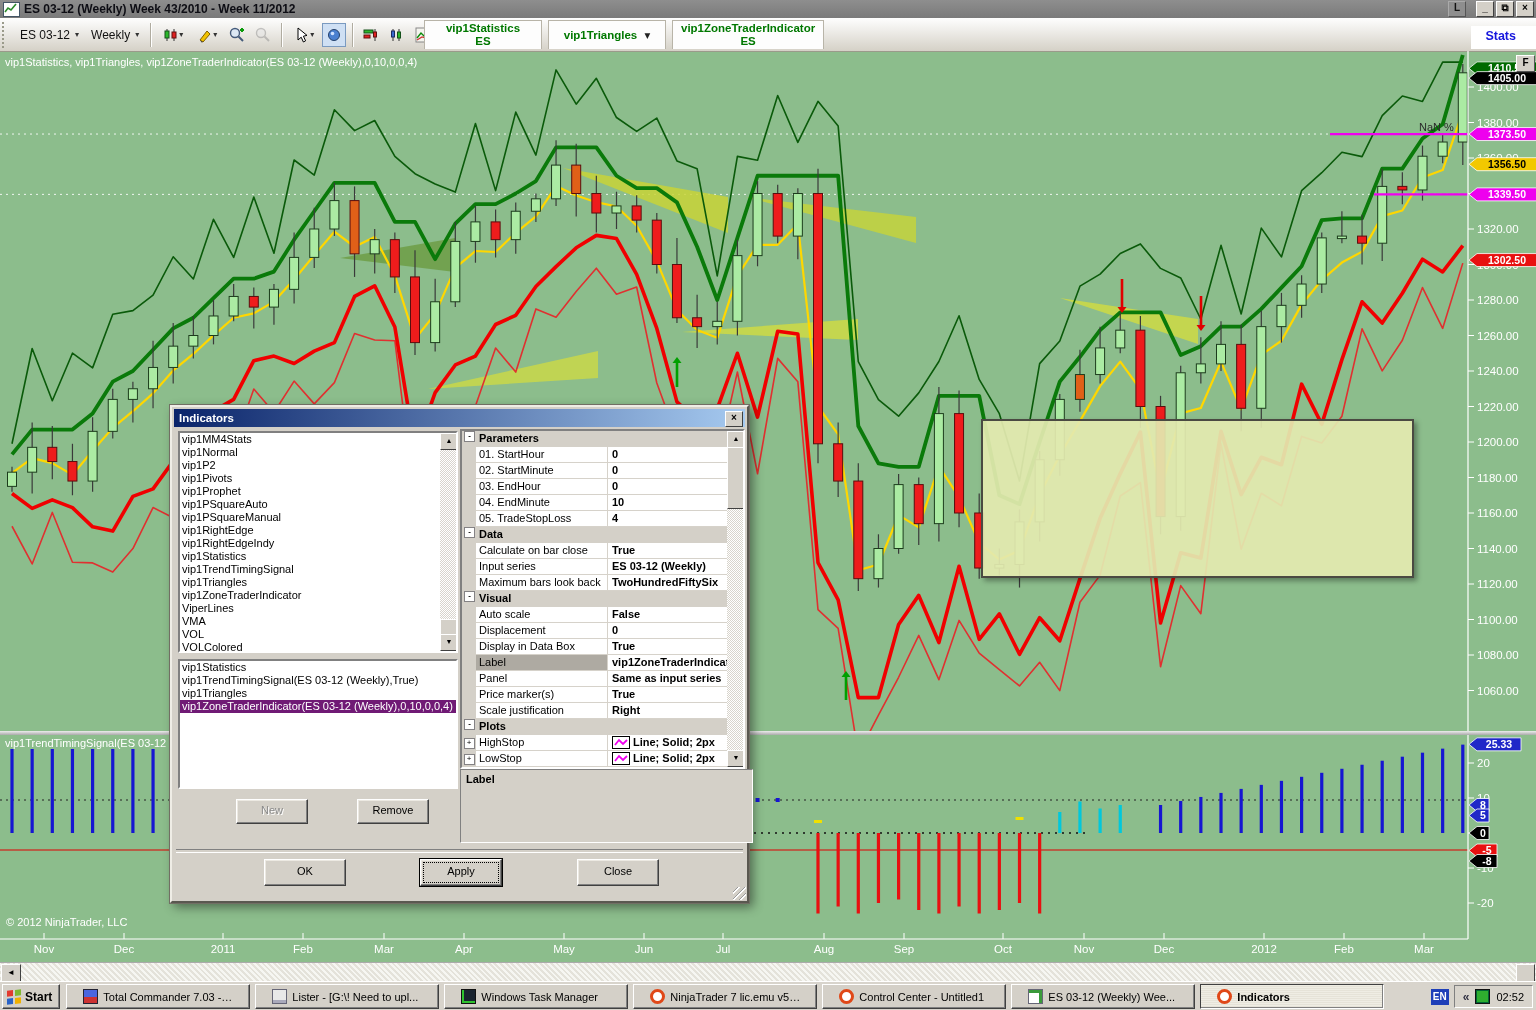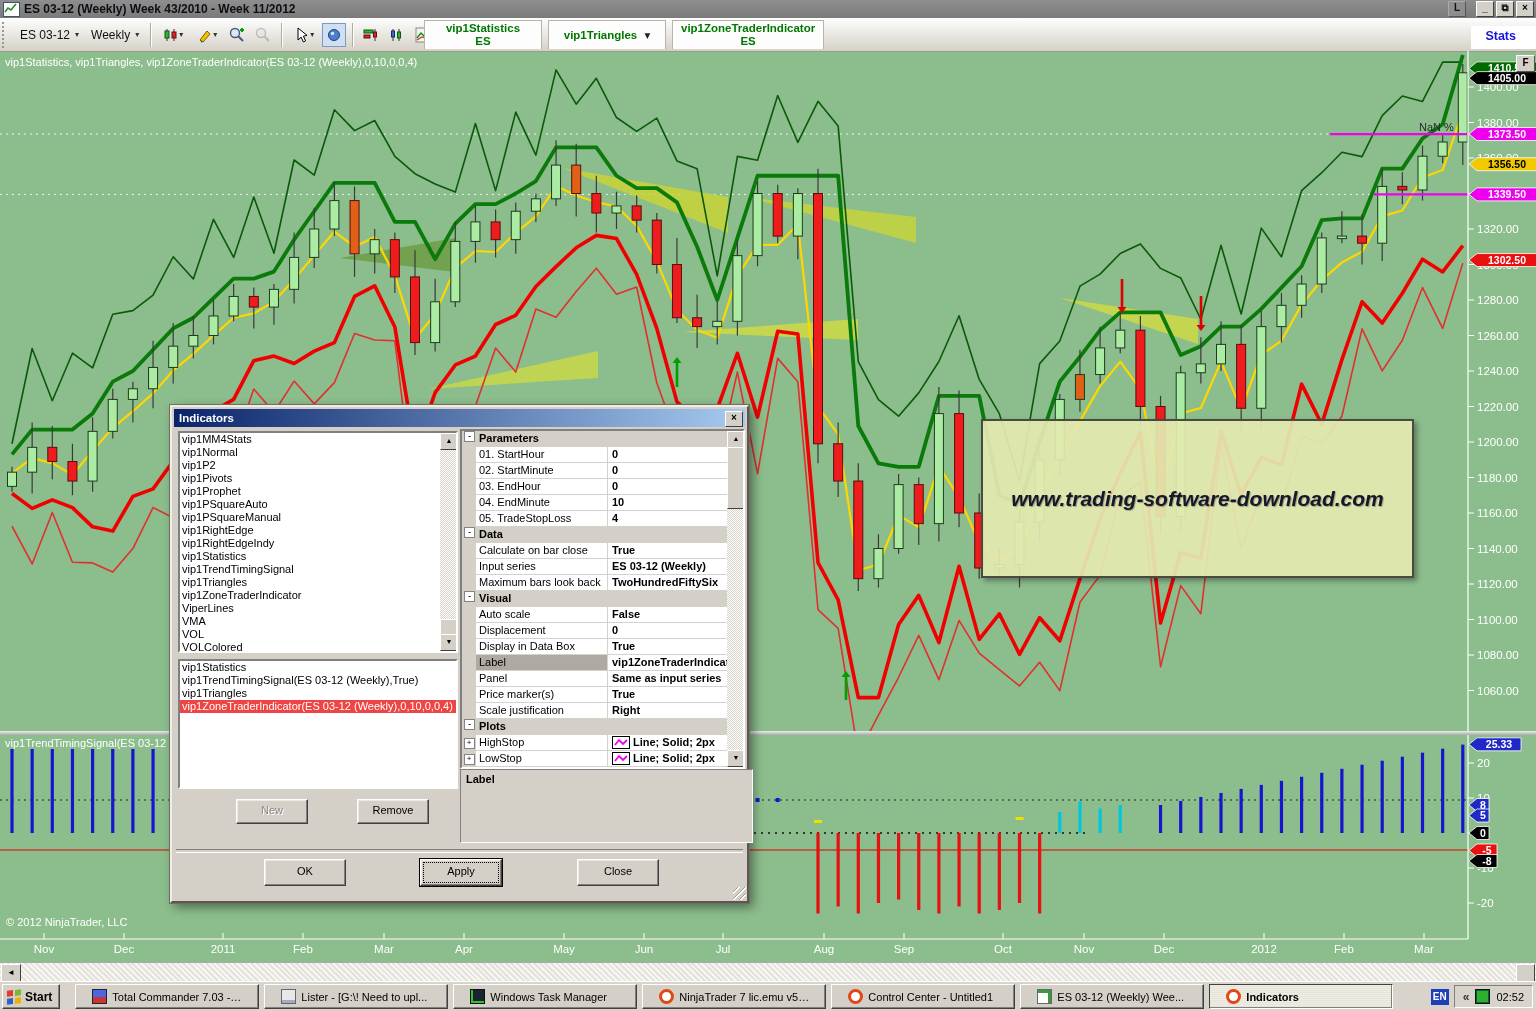--- a/index.html
+++ b/index.html
@@ -45,21 +45,21 @@
   
   .dialog{position:absolute;left:170px;top:405px;width:575px;height:494px;background:#d4d0c8;z-index:10;
           border:2px solid;border-color:#efede6 #5a5850 #5a5850 #efede6;box-shadow:0 0 0 1px #716f64,4px 4px 10px rgba(0,0,0,.45);
           font-size:11px;color:#000;}
   .dlg-title{position:absolute;left:2px;top:2px;right:2px;height:18px;background:linear-gradient(90deg,#0a246a,#a6caf0);
              color:#fff;font-weight:bold;font-size:11.5px;line-height:18px;padding-left:5px;}
   .dlg-close{position:absolute;right:2px;top:2px;width:16px;height:14px;background:#d4d0c8;border:1px solid;
              border-color:#fff #404040 #404040 #fff;text-align:center;line-height:12px;font-size:10px;font-weight:bold;color:#000;}
   .dlg-list{position:absolute;background:#fff;border:2px solid;border-color:#808080 #fff #fff #808080;overflow:hidden;}
   .litem{padding:0 2px;height:13px;line-height:13px;white-space:nowrap;}
-  .litem.sel{background:#ef4444;color:#fff;}
+  .litem.sel{background:#701a75;color:#fff;}
   .vscroll{position:absolute;top:0;bottom:0;right:0;width:16px;background:#efefef;
            background-image:repeating-conic-gradient(#fff 0 25%,#d8d4cc 0 50%);background-size:2px 2px;}
   .sb-arrow{position:absolute;left:0;width:16px;height:15px;background:#d4d0c8;border:1px solid;border-color:#fff #404040 #404040 #fff;
             font-size:7px;text-align:center;line-height:13px;color:#000;}
   .sb-thumb{position:absolute;left:0;width:16px;background:#d4d0c8;border:1px solid;border-color:#fff #404040 #404040 #fff;}
   .dlg-btn{position:absolute;background:#d4d0c8;border:1px solid;border-color:#fff #404040 #404040 #fff;
            box-shadow:inset -1px -1px 0 #808080,inset 1px 1px 0 #ece9e2;font-size:11px;color:#000;
            text-align:center;font-family:"Liberation Sans",sans-serif;}
   .dlg-btn.disabled{color:#8a8a8a;text-shadow:1px 1px 0 #fff;margin-left:38px;}
   .dlg-btn.focus{box-shadow:0 0 0 1px #000,inset -1px -1px 0 #808080,inset 1px 1px 0 #ece9e2;outline:1px dotted #000;outline-offset:-4px;}
@@ -77,21 +77,21 @@
   .desc{position:absolute;left:288px;top:362px;width:281px;height:66px;background:#d4d0c8;border:1px solid;border-color:#808080 #fff #fff #808080;padding:3px 5px;font-weight:bold;}
   .groove{position:absolute;left:4px;top:442px;width:567px;height:2px;border-top:1px solid #808080;border-bottom:1px solid #fff;}
   .resize-grip{position:absolute;right:1px;bottom:1px;width:13px;height:13px;
      background:repeating-linear-gradient(135deg,transparent 0 3px,#999 3px 4px,#fff 4px 5px);}
   
   .hscroll{position:absolute;left:0;top:962px;width:100%;height:19px;background:#f2f2ee;
            background-image:repeating-linear-gradient(45deg,#f6f6f2 0 2px,#e4e2da 2px 4px);border-top:1px solid #aaa;}
   .sbtn{position:absolute;top:1px;width:18px;height:17px;background:#d4d0c8;border:1px solid;border-color:#fff #404040 #404040 #fff;
         font-size:8px;text-align:center;line-height:16px;color:#000;}
   .taskbar{position:absolute;left:0;top:981px;width:100%;height:29px;background:#d8d4cc;border-top:1px solid #fff;
-           display:flex;align-items:center;gap:9px;}
+           display:flex;align-items:center;}
   .start{height:23px;margin-left:2px;padding:0 7px 0 4px;display:flex;align-items:center;gap:4px;font-weight:bold;font-size:12px;
          background:#d4d0c8;border:1px solid;border-color:#fff #404040 #404040 #fff;box-shadow:inset -1px -1px 0 #808080;}
   .winflag{width:14px;height:14px;background-image:linear-gradient(#e23a2e,#e23a2e),linear-gradient(#7eb832,#7eb832),
            linear-gradient(#2a63c8,#2a63c8),linear-gradient(#f0b000,#f0b000);background-size:6px 6px;
            background-position:0 0,8px 0,0 8px,8px 8px;background-repeat:no-repeat;transform:skewY(-6deg);}
   #taskbar-items{display:flex;gap:5px;margin-left:6px;}
   .titem{width:150px;height:23px;display:flex;align-items:center;gap:5px;padding:0 16px;font-size:11px;
          background:#d4d0c8;border:1px solid;border-color:#fff #404040 #404040 #fff;box-shadow:inset -1px -1px 0 #808080;
          overflow:hidden;white-space:nowrap;}
   .titem.active{background:#efede4;border-color:#404040 #fff #fff #404040;font-weight:bold;
@@ -578,21 +578,20 @@
       </g>
     </svg>
   <div class="overlay-label">vip1Statistics, vip1Triangles, vip1ZoneTraderIndicator(ES 03-12 (Weekly),0,10,0,0,4)</div>
   <div class="nan-label">NaN %</div>
   <div class="fbox">F</div>
   <div class="splitter"></div>
   <div class="lower-label">vip1TrendTimingSignal(ES 03-12 (W</div>
   <div class="copyright">© 2012 NinjaTrader, LLC</div>
 
   <div class="watermark">
-    <div>www.trading-software-download.com</div>
   </div>
 
   <div class="dialog">
     <div class="dlg-title">
       <span>Indicators</span>
       <span class="dlg-close">×</span>
     </div>
     <div class="dlg-list" style="left:6px;top:24px;width:276px;height:218px;">
       <div id="dlg-avail-items" style="margin-right:16px;">
           <div class="litem">vip1MM4Stats</div>

